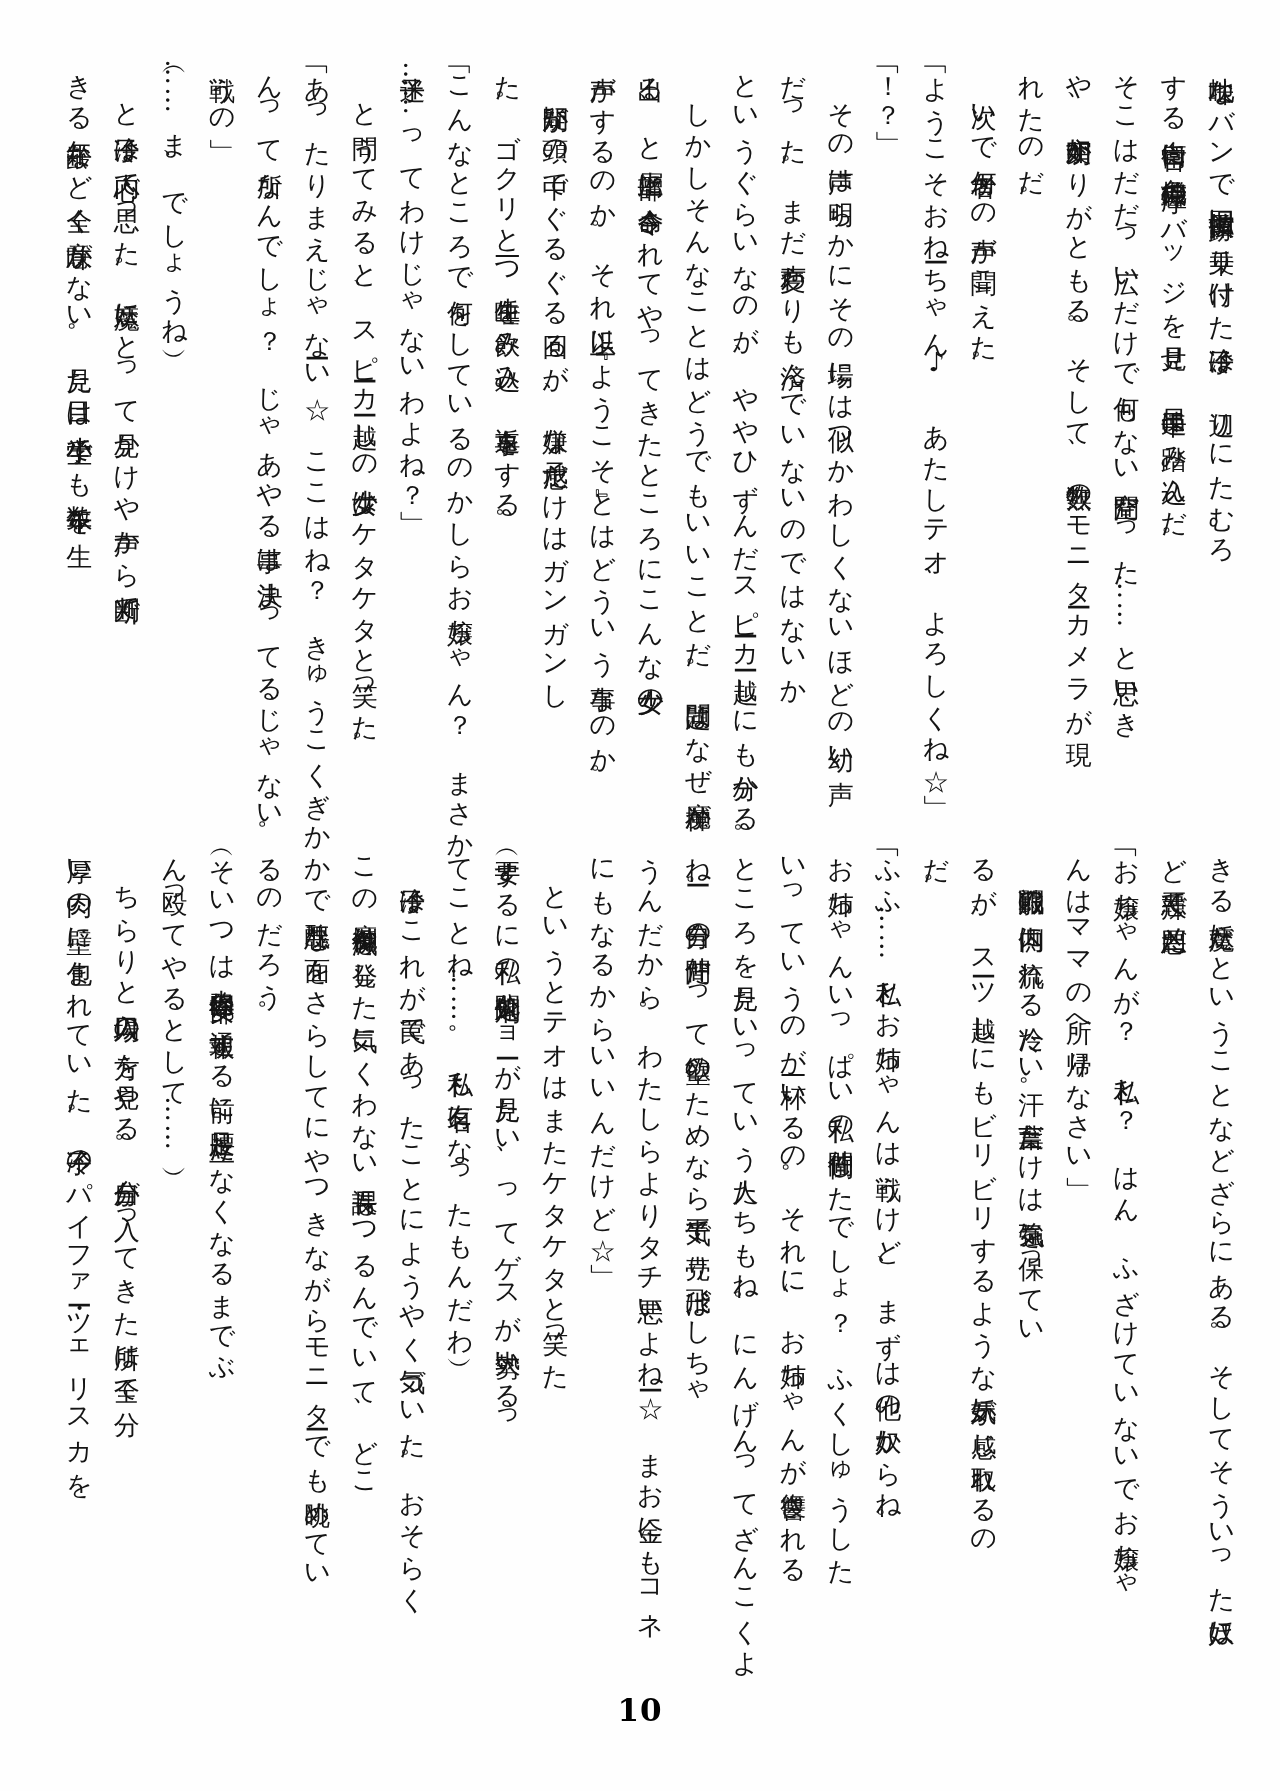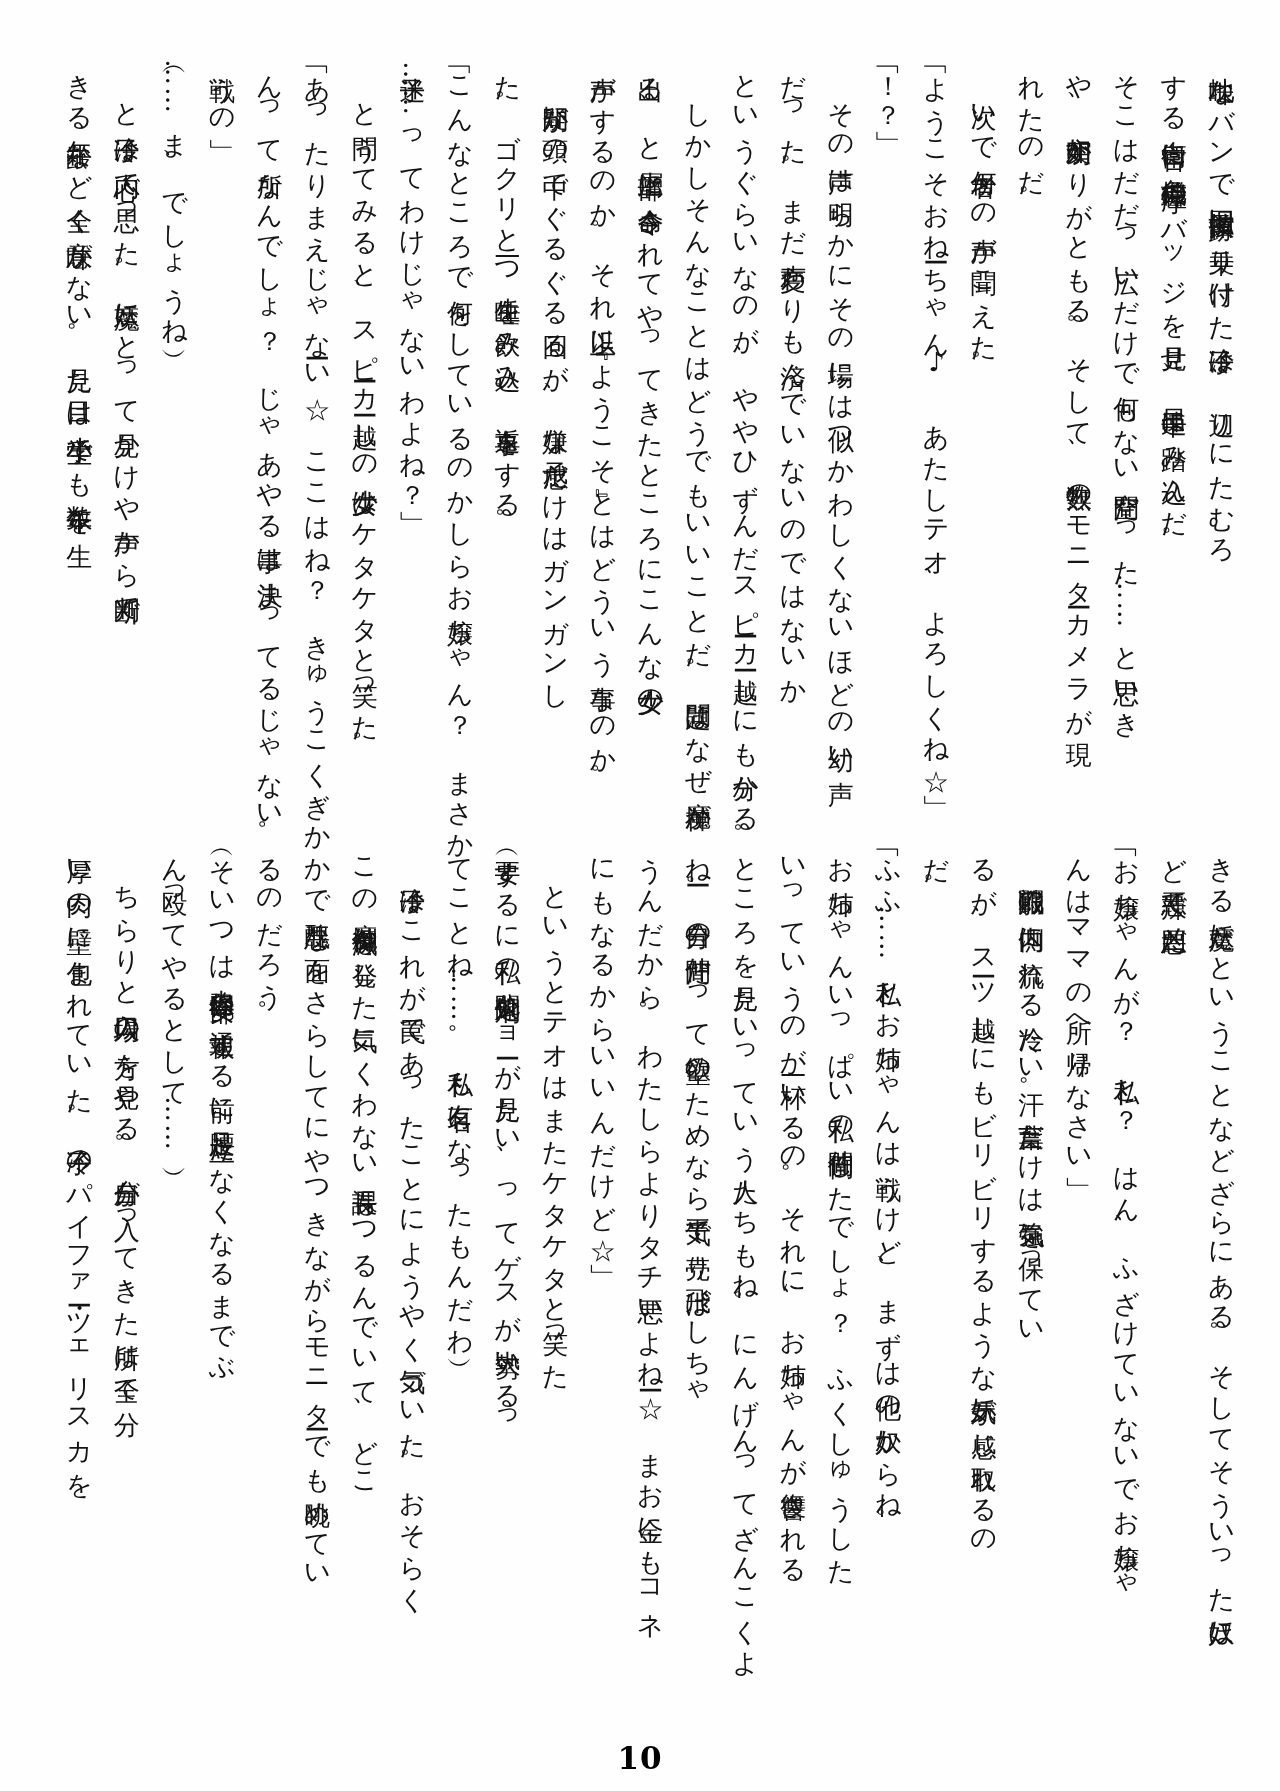--- a/index.html
+++ b/index.html
@@ -37,21 +37,20 @@
   .page-number {
     position: absolute;
     top: 1692px;
     left: 0;
     width: 100%;
     text-align: center;
     font-size: 31px;
     font-weight: bold;
     letter-spacing: 1px;
     color: #000;
-    margin-top: 48px;
   }
 </style>
 </head>
 <body>
 
 <div id="page">
 
   <div class="vblock top-block">
     <p class="vcol">地味なバンで旧国技館跡に乗り付けた冷子は、辺りにたむろ</p>
     <p class="vcol">する自衛官に危機管理庁のバッジを見せ、早速中に踏み込んだ。</p>

